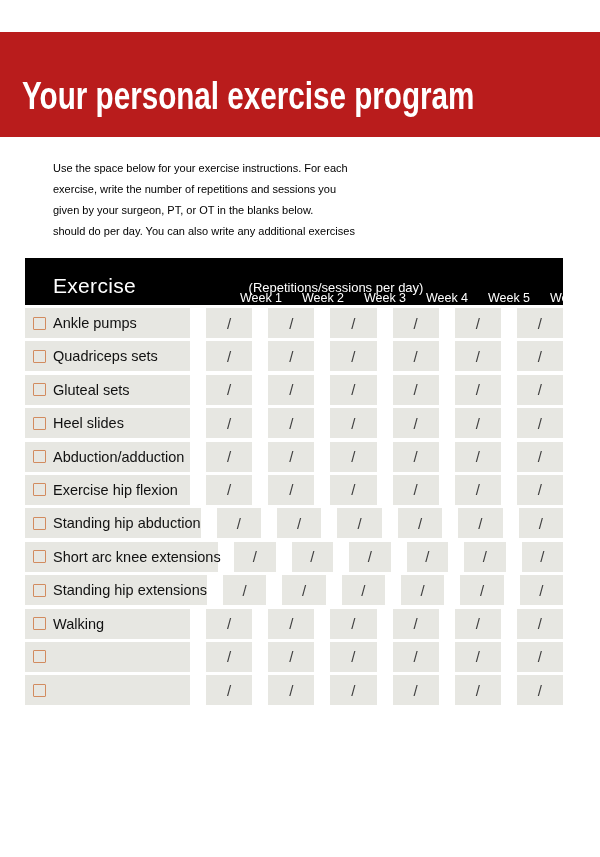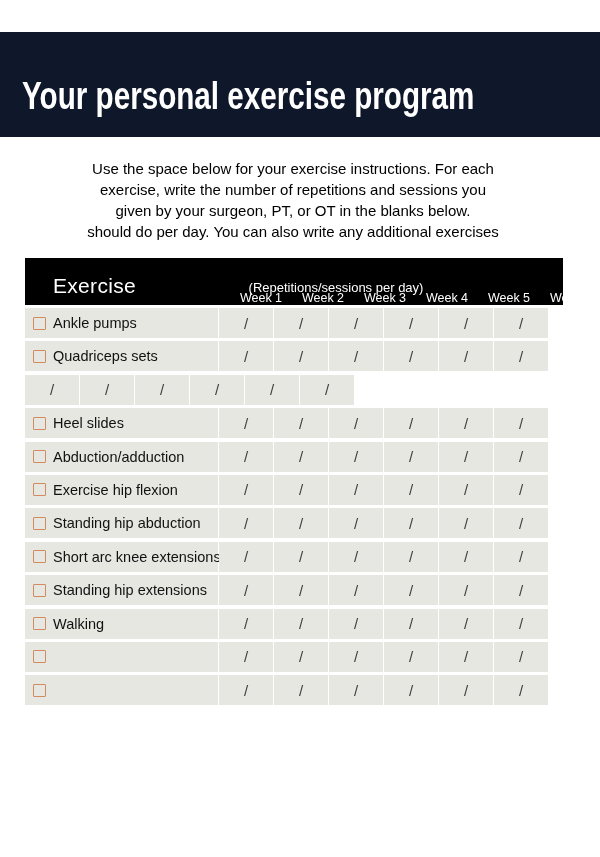--- a/index.html
+++ b/index.html
@@ -10,43 +10,42 @@
     background: #ffffff;
     font-family: "Liberation Sans", sans-serif;
     overflow: hidden;
   }
 
   
   .banner {
     position: absolute;
     left: 0; top: 32px;
     width: 600px; height: 105px;
-    background: #0f172a;
+    background: #b91c1c;
   }
   .banner-title {
     position: absolute;
     left: 22px; top: 45px;
     font-size: 38px;
     font-weight: bold;
     color: #ffffff;
     white-space: nowrap;
     line-height: 1;
     transform: scaleX(0.78);
     transform-origin: 0 0;
   }
 
   
   .intro {
     position: absolute;
     left: 53px; top: 158px;
     width: 480px;
-    font-size: 15px;
+    font-size: 11px;
     line-height: 21px;
     color: #000000;
-    text-align: center;
   }
 
   
   .extable {
     position: absolute;
     left: 25px; top: 258px;
     width: 538px;
   }
   .thead {
     position: relative;
@@ -80,21 +79,21 @@
     width: 54px;
     text-align: center;
     color: #ffffff;
     font-size: 12.5px;
     white-space: nowrap;
   }
 
   .tbody { margin-top: 3px; }
   .row {
     display: flex;
-    column-gap: 1px;
+    column-gap: 16px;
     height: 30px;
     margin-bottom: 3.4px;
   }
   .cell { background: #e7e7e2; }
   .cell-ex {
     width: 193px;
     display: flex;
     align-items: center;
   }
   .checkbox {
@@ -194,20 +193,24 @@
         </div>
     <div class="cell cell-wk">
           <span class="slash">/</span>
         </div>
     <div class="cell cell-wk">
           <span class="slash">/</span>
         </div>
   </div>
 
   <div class="row">
+    <div class="cell cell-ex">
+      <span class="checkbox"></span>
+      <span class="ex-label">Gluteal sets</span>
+    </div>
     <div class="cell cell-wk">
           <span class="slash">/</span>
         </div>
     <div class="cell cell-wk">
           <span class="slash">/</span>
         </div>
     <div class="cell cell-wk">
           <span class="slash">/</span>
         </div>
     <div class="cell cell-wk">

